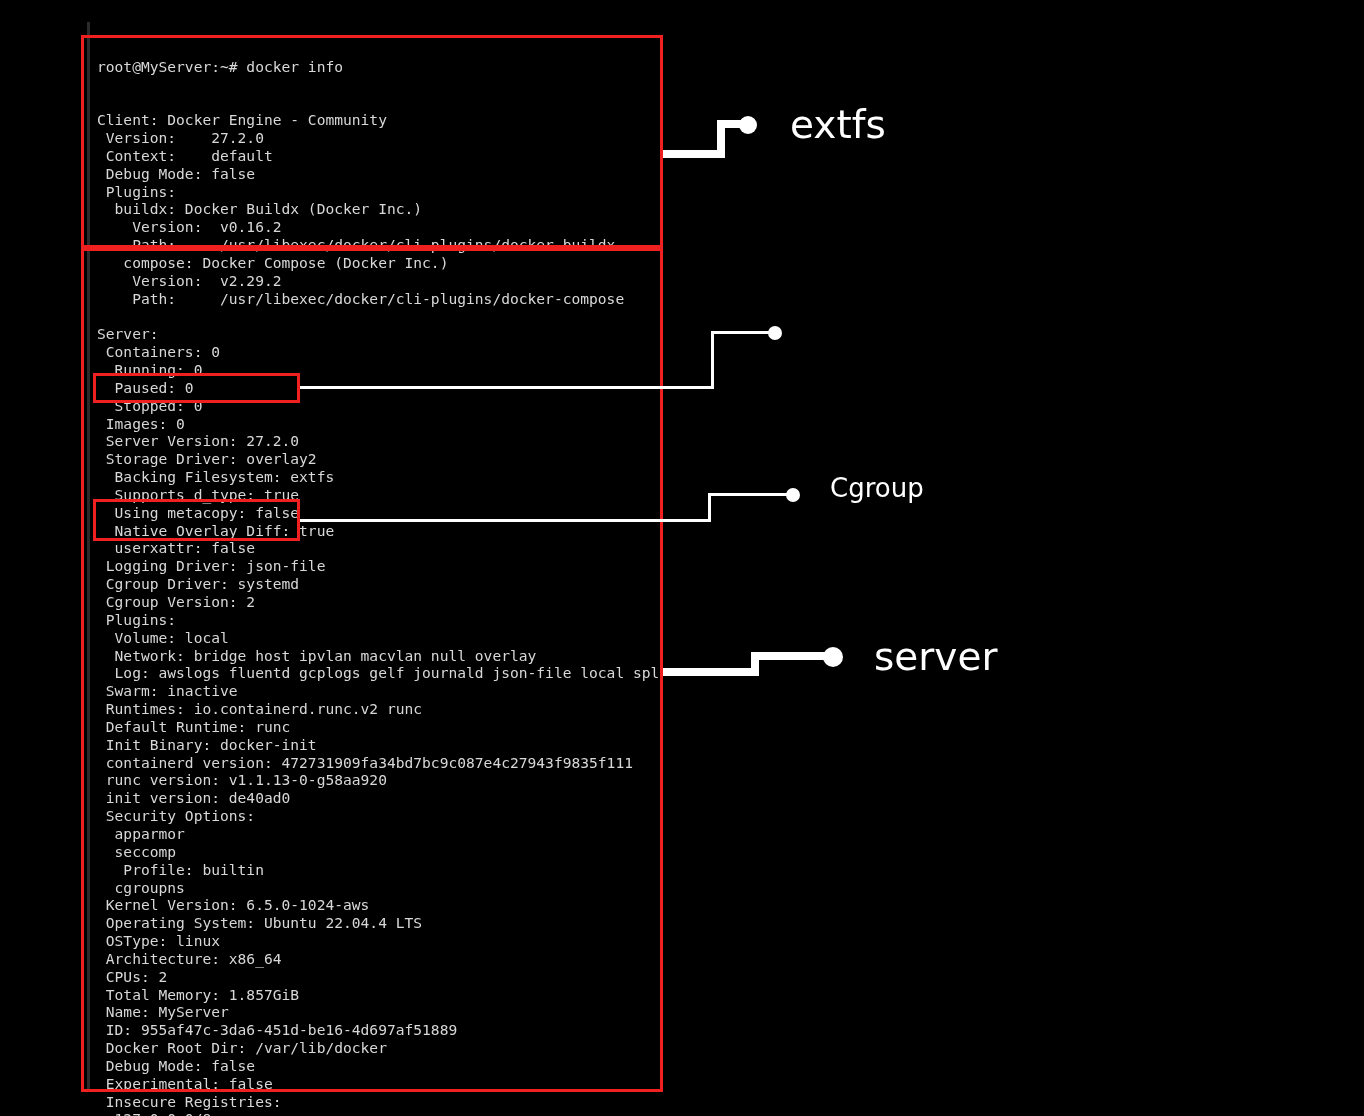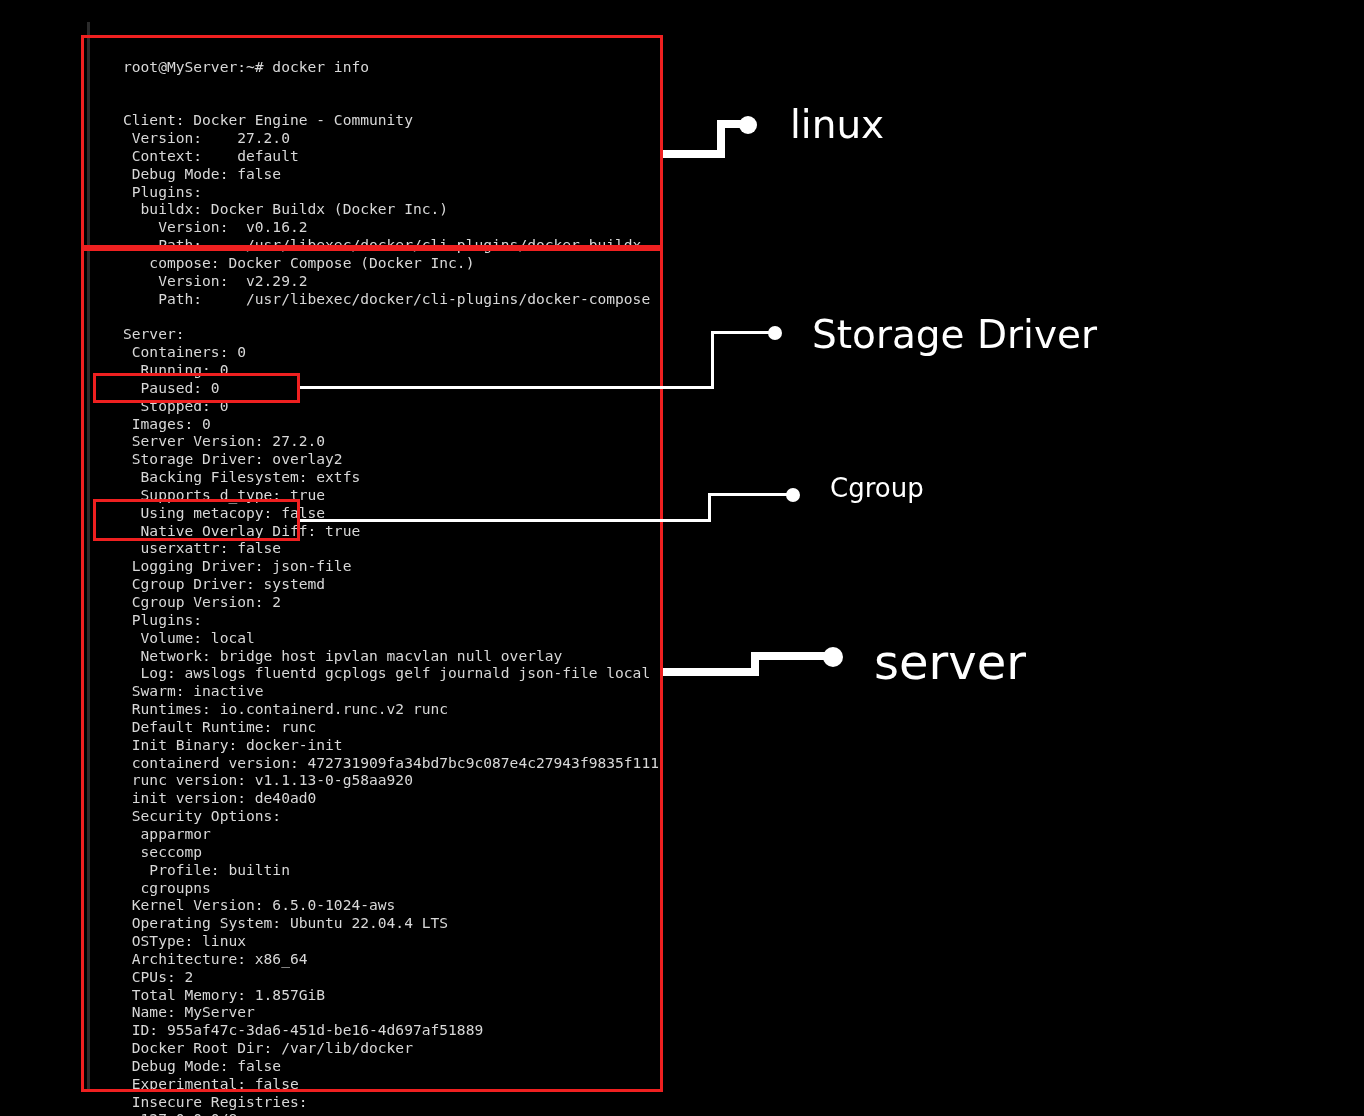--- a/index.html
+++ b/index.html
@@ -23,21 +23,21 @@
     left: 97px;
     top: 22px;
     width: 600px;
     color: #d8d8d8;
     font-family: "DejaVu Sans Mono", "Liberation Mono", monospace;
     font-size: 14.6px;
     line-height: 17.85px;
     white-space: pre;
     letter-spacing: 0px;
   }
-  .term .line { height: 17.85px; margin-left: 26px; }
+  .term .line { height: 17.85px; }
   .term .prompt { color: #d8d8d8; }
 
   
   .gutter {
     position: absolute;
     left: 87px;
     top: 22px;
     width: 3px;
     height: 1070px;
     background: #2b2b2b;
@@ -78,21 +78,21 @@
   .callout-label {
     position: absolute;
     color: #ffffff;
     font-family: "DejaVu Sans", "Liberation Sans", sans-serif;
     font-weight: 400;
     white-space: nowrap;
   }
   #label-client        { left: 790px; top: 102px; font-size: 39px; }
   #label-storage-driver{ left: 812px; top: 312px; font-size: 39px; }
   #label-cgroup        { left: 830px; top: 473px; font-size: 26px; }
-  #label-server        { left: 874px; top: 634px; font-size: 48px; }
+  #label-server        { left: 874px; top: 634px; font-size: 39px; }
 </style>
 </head>
 <body>
 
 <div id="page">
 
   <div class="gutter"></div>
 
   <div class="term-clip">
     <div class="term">
@@ -127,18 +127,17 @@
     <div class="dot" style="left:786px; top:488px; width:14px; height:14px;"></div>
   </div>
 
   <div class="leader">
     <div class="seg" style="left:663px; top:668px; width:96px;  height:8px;"></div>
     <div class="seg" style="left:751px; top:652px; width:8px;   height:22px;"></div>
     <div class="seg" style="left:751px; top:652px; width:78px;  height:8px;"></div>
     <div class="dot" style="left:823px; top:647px; width:20px; height:20px;"></div>
   </div>
 
-  <div class="callout-label" id="label-client">linux</div>
-  <div class="callout-label" id="label-storage-driver">Storage Driver</div>
+  <div class="callout-label" id="label-client">extfs</div>
   <div class="callout-label" id="label-cgroup">Cgroup</div>
   <div class="callout-label" id="label-server">server</div>
 
 </div>
 
 </body></html>

